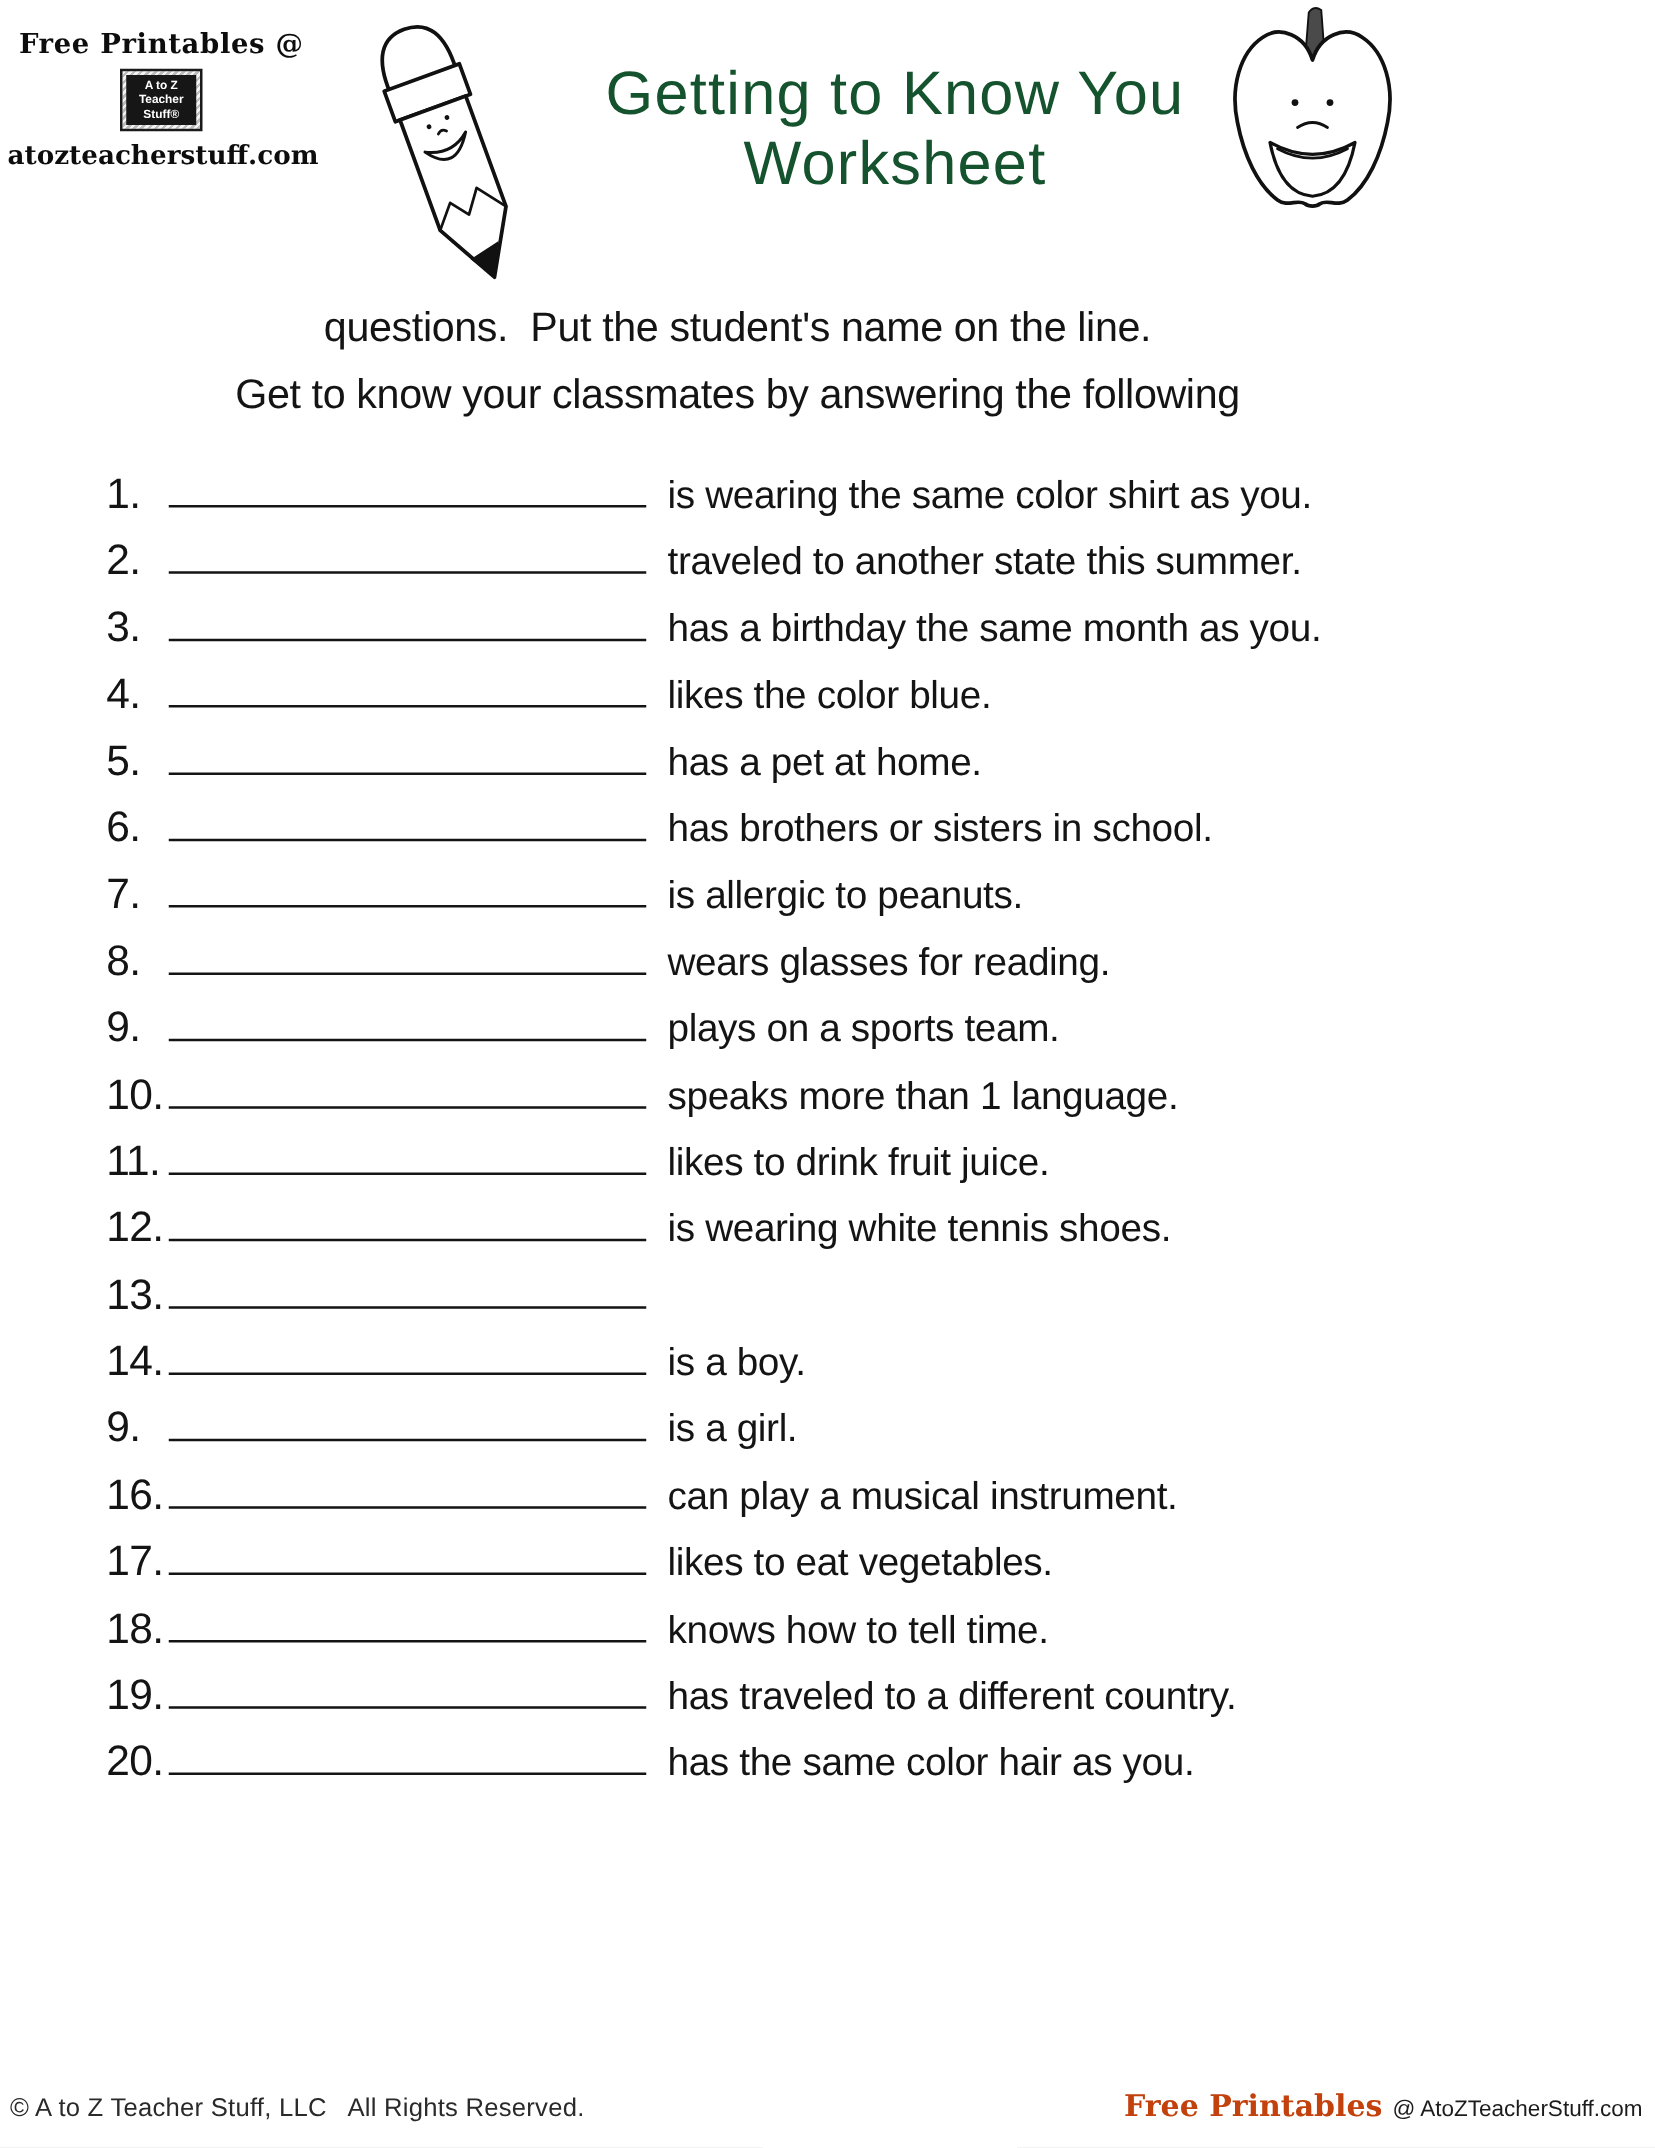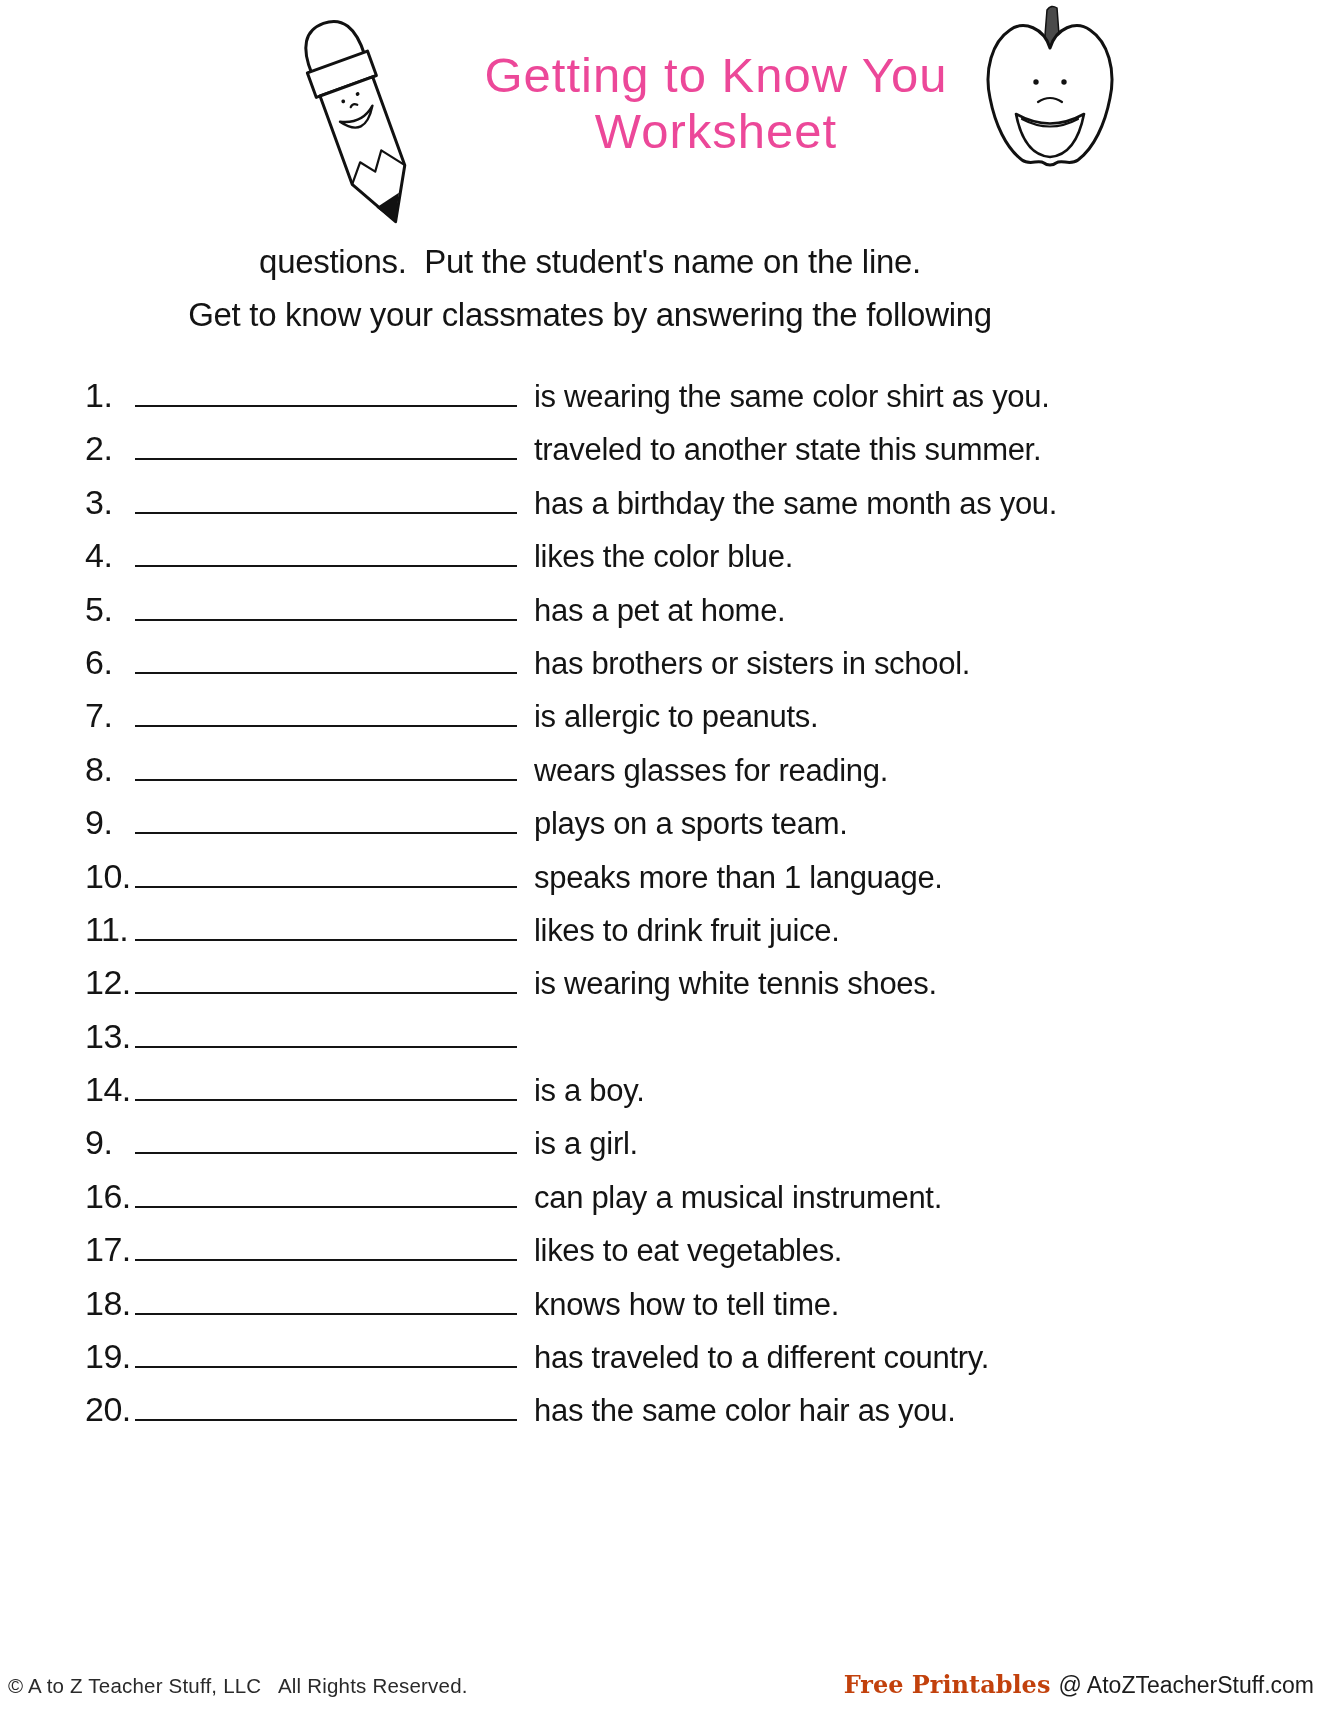--- a/index.html
+++ b/index.html
@@ -32,21 +32,21 @@
   }
 
   
   .pencil { position:absolute; left:285px; top:4px; }
   .apple  { position:absolute; left:980px; top:2px; }
 
   
   .title {
     position:absolute; left:420px; top:48px; width:592px;
     text-align:center; font-size:49px; line-height:1.14;
-    letter-spacing:1px; color:#ec4899; font-weight:400;
+    letter-spacing:1px; color:#14532d; font-weight:400;
   }
 
   
   .instructions {
     position:absolute; left:58px; top:236px; width:1064px;
     text-align:center; font-size:33px; line-height:1.6;
     letter-spacing:-.3px; color:#141414;
   }
   .instructions .line { white-space:pre; }
 
@@ -67,30 +67,41 @@
     position:absolute; left:0; top:1670px; width:1324px;
     display:flex; justify-content:space-between; align-items:baseline;
     padding:0 10px 0 8px;
     gap:36px;
   }
   .copyright { font-size:20.5px; color:#2a2a2a; letter-spacing:.2px; white-space:pre; }
   .footer-right { display:flex; align-items:baseline; gap:8px; }
   .footer-fp {
     font-family:"DejaVu Serif", serif; font-weight:bold; font-size:24px; color:#c2410c;
   }
-  .footer-site { font-size:23px; color:#1c1c1c; }
+  .footer-site { font-size:18px; color:#1c1c1c; }
 
   svg .ink { stroke:#111; stroke-width:3; fill:#fff; stroke-linejoin:round; stroke-linecap:round; }
   svg .ink-thin { stroke:#111; stroke-width:2.2; fill:none; stroke-linejoin:round; stroke-linecap:round; }
 </style>
 </head>
 <body>
 
 <div class="page">
 
+  <div class="brand">
+    <div class="brand-top">Free Printables @</div>
+    <div class="badge">
+      <div class="badge-inner">
+        <div>A to Z</div>
+        <div>Teacher</div>
+        <div>Stuff®</div>
+      </div>
+    </div>
+    <div class="brand-site">atozteacherstuff.com</div>
+  </div>
 
   <div class="pencil">
     <svg width="150" height="232" viewBox="0 0 150 232">
       <g transform="rotate(-20 75 120)">
         <path class="ink" d="M47,57 Q45,13 75,13 Q105,13 103,57 Z"></path>
         <rect class="ink" x="43" y="54" width="64" height="26"></rect>
         <path class="ink" d="M47,80 L47,174 L75,224 L103,174 L103,80 Z"></path>
         <path class="ink-thin" d="M47,174 L62,156 L73,170 L86,152 L103,174"></path>
         <polygon points="62,204 88,198 75,224" fill="#111"></polygon>
         <circle cx="67" cy="93" r="1.9" fill="#111"></circle>

